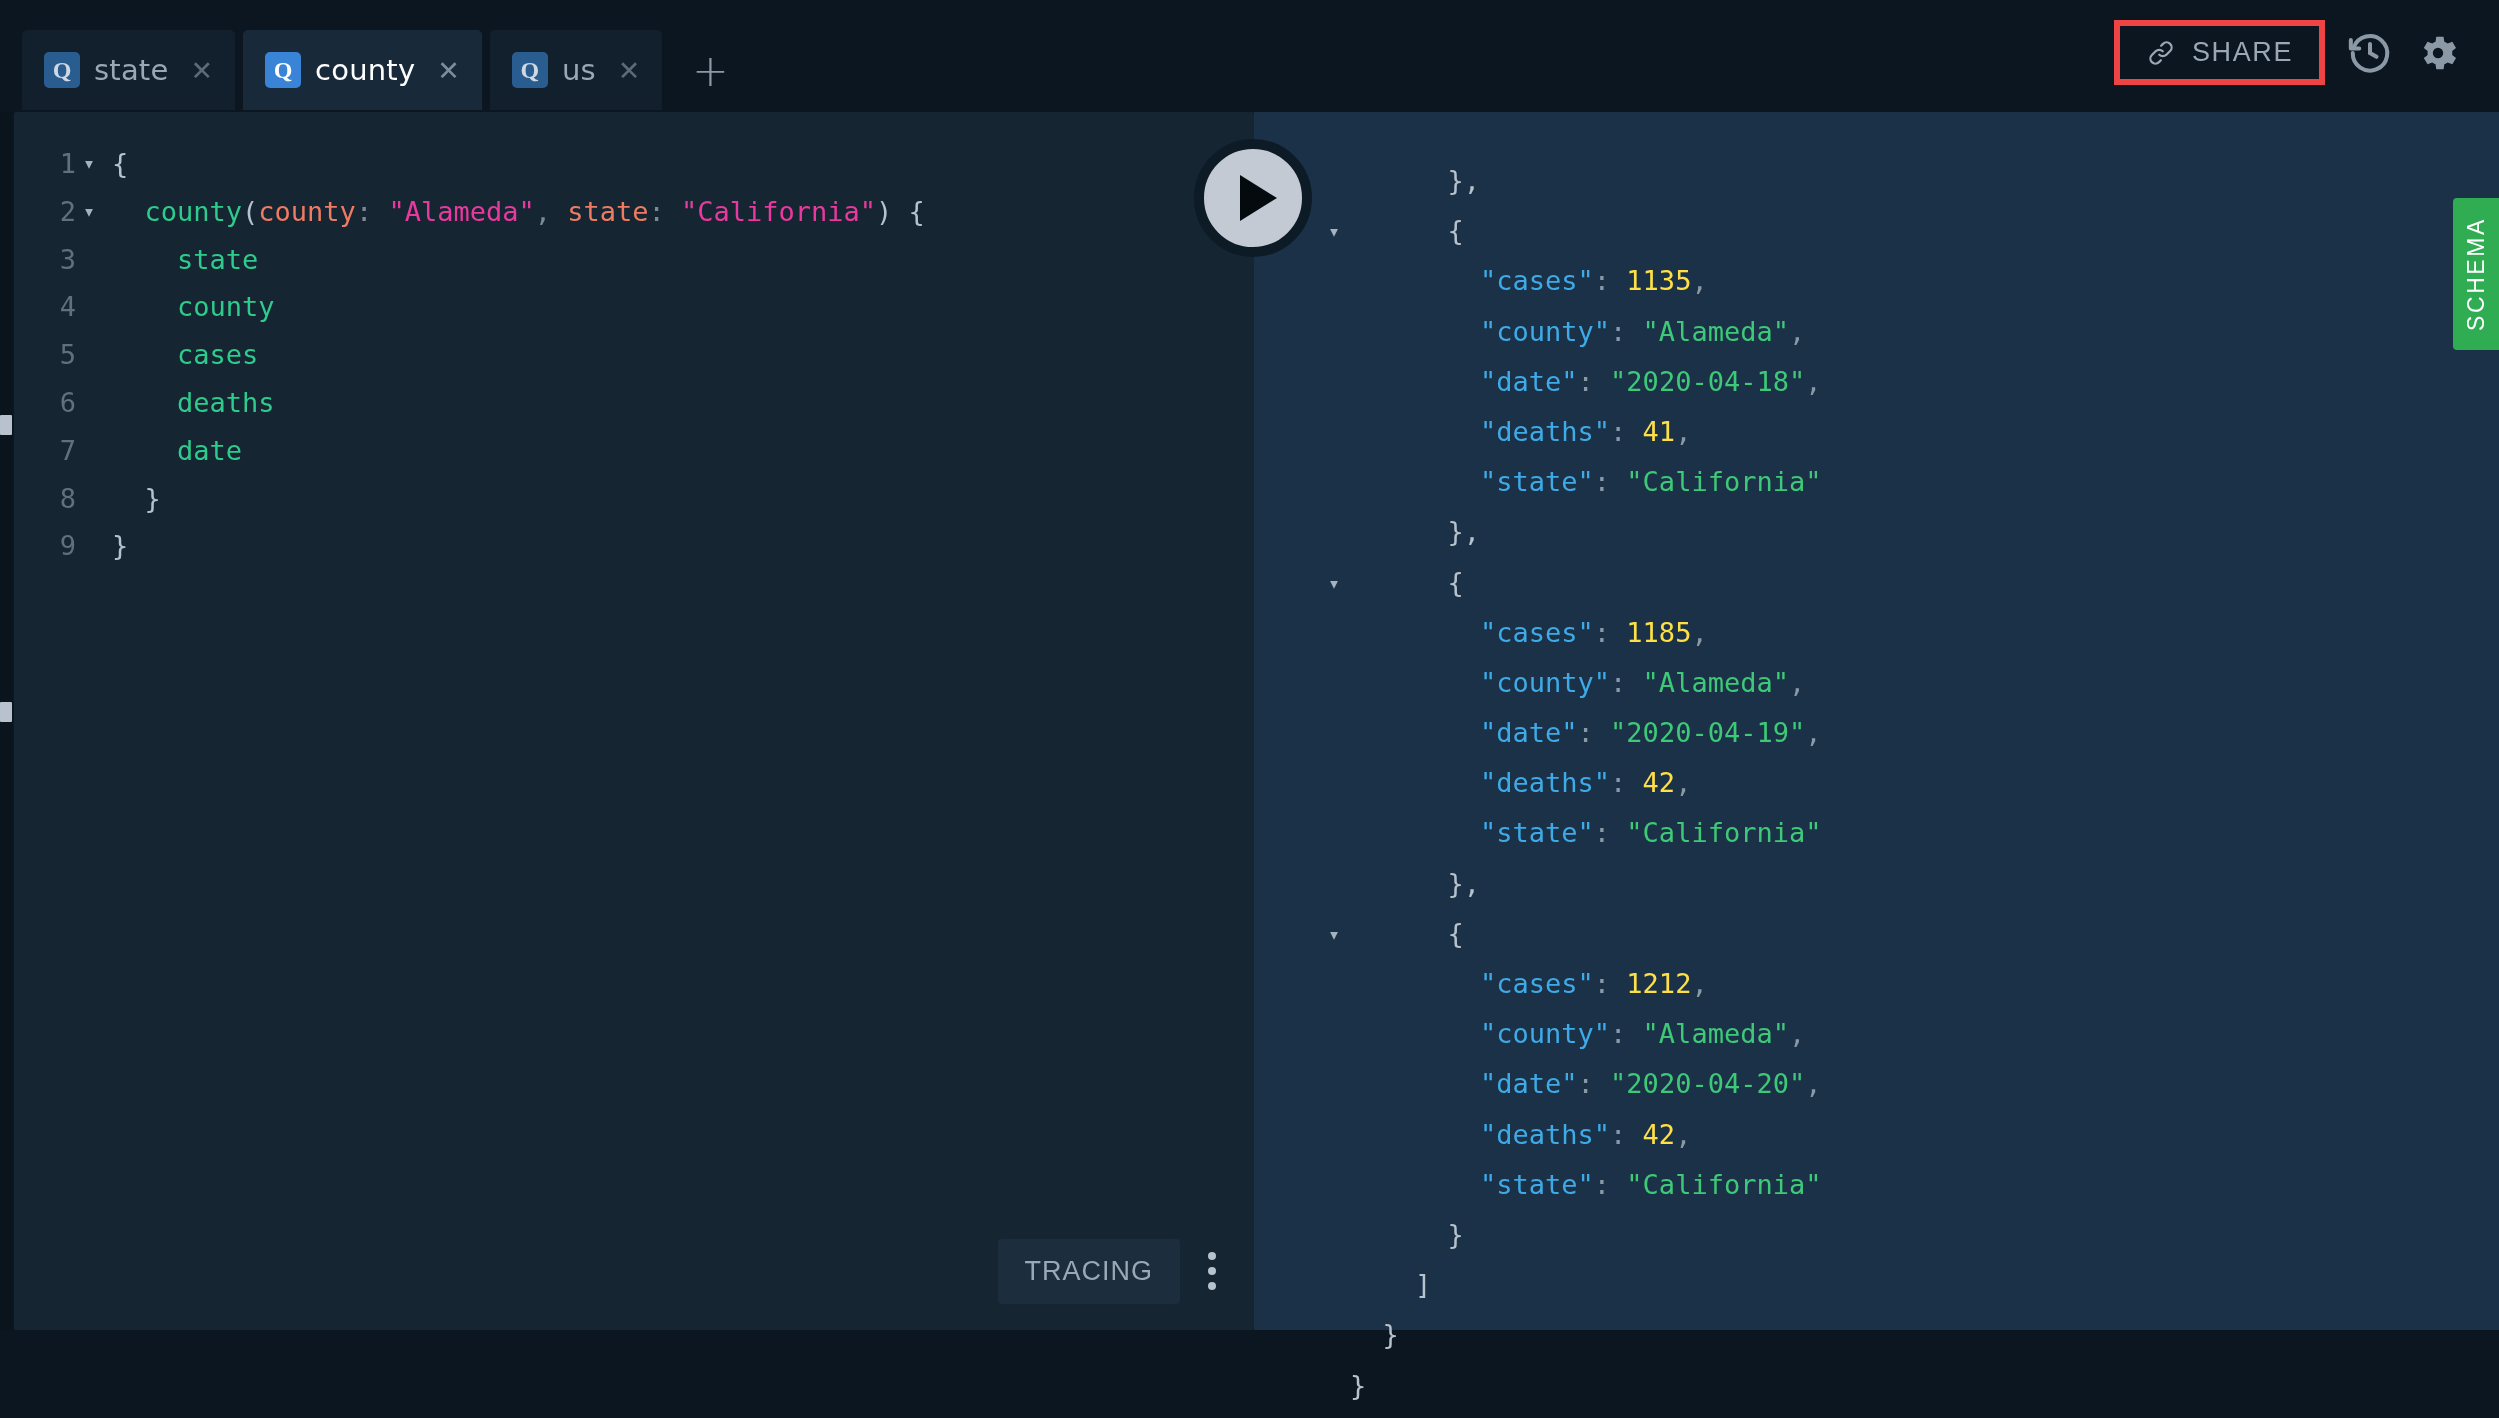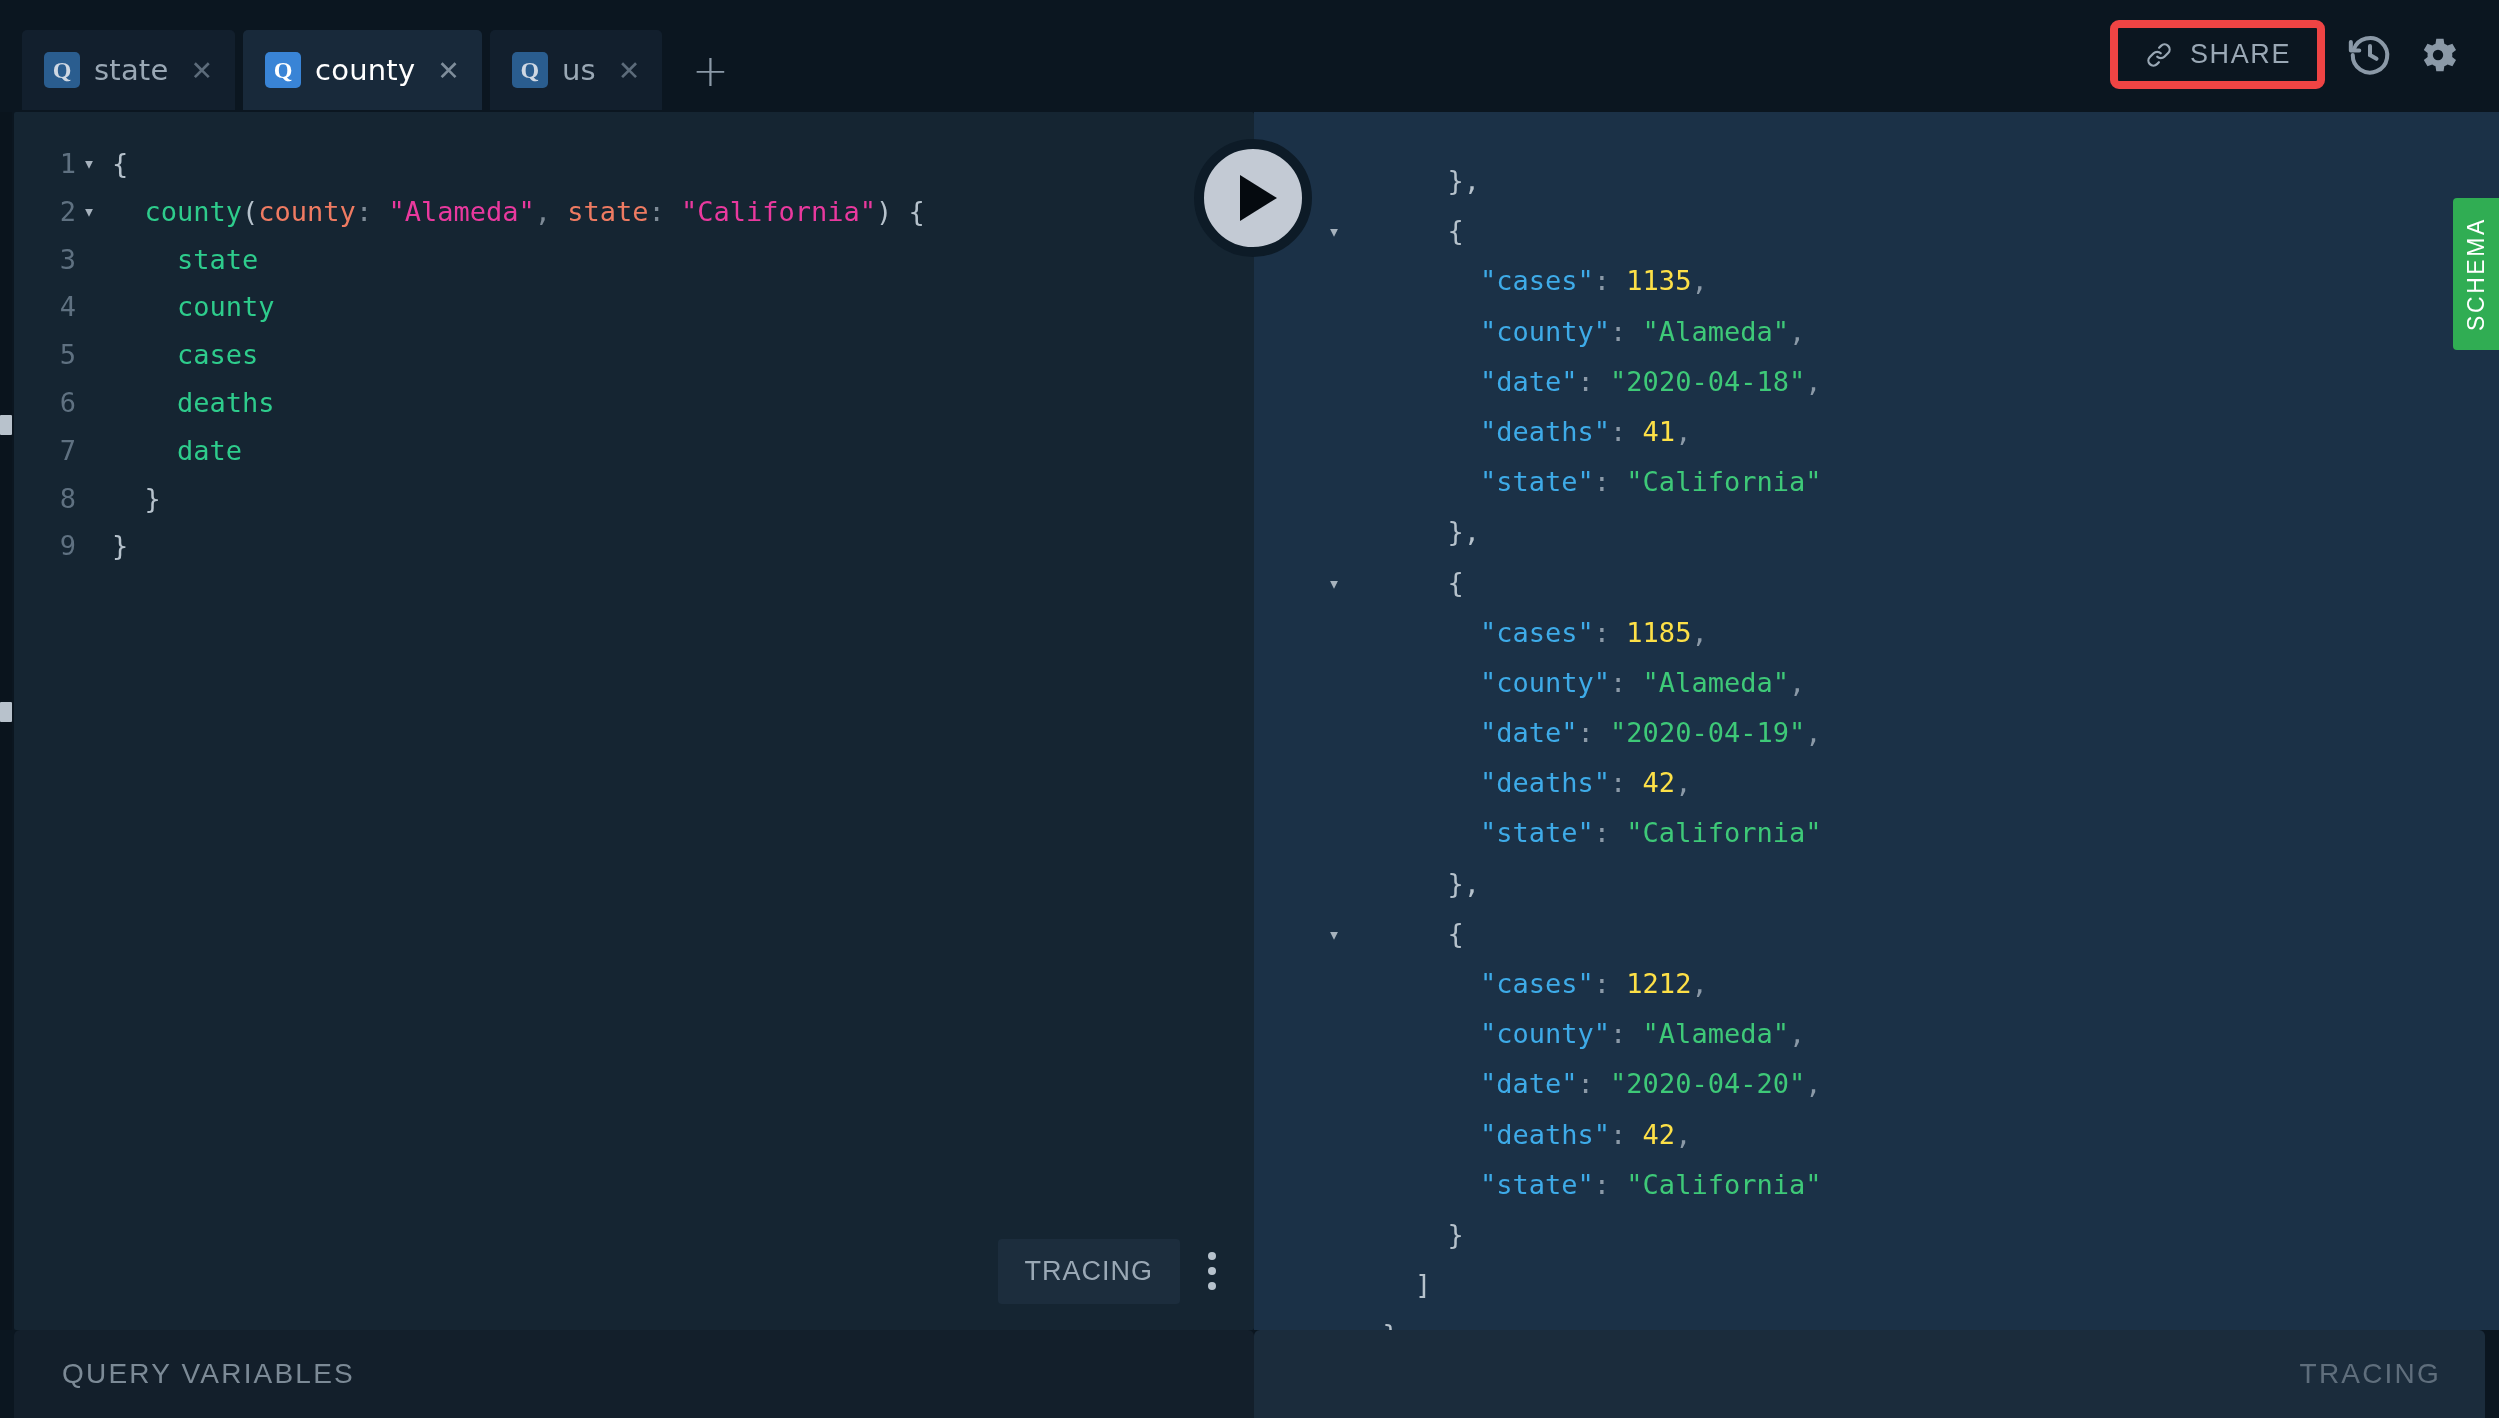--- a/index.html
+++ b/index.html
@@ -68,22 +68,22 @@
     font-family: "DejaVu Sans", sans-serif;
   }
 
   
   .topright {
     position: absolute; top: 20px; right: 38px;
     display: flex; align-items: center; gap: 22px;
   }
   .share-btn {
     display: flex; align-items: center; gap: 16px;
-    border: 8px solid #ef4444;
-    border-radius: 9px;
+    border: 6px solid #ef4444;
+    border-radius: 0;
     padding: 11px 26px;
     color: #9aa8b5;
     font-size: 27px;
     letter-spacing: 1.6px;
     cursor: pointer;
     background: transparent;
     font-family: "Liberation Sans", sans-serif;
   }
   .icon-btn { cursor: pointer; display: flex; align-items: center; justify-content: center; }
 
@@ -339,22 +339,14 @@
   </div>
 
   <div class="play">
     <div class="play-tri"></div>
   </div>
 
   <div class="schema-tab">
     <span>SCHEMA</span>
   </div>
 
-  <div class="bottombar">
-    <div class="bottom-left">
-      <span class="bottom-label">QUERY VARIABLES</span>
-    </div>
-    <div class="bottom-right">
-      <span class="bottom-label">TRACING</span>
-    </div>
-  </div>
 
 </div>
 
 </body></html>

